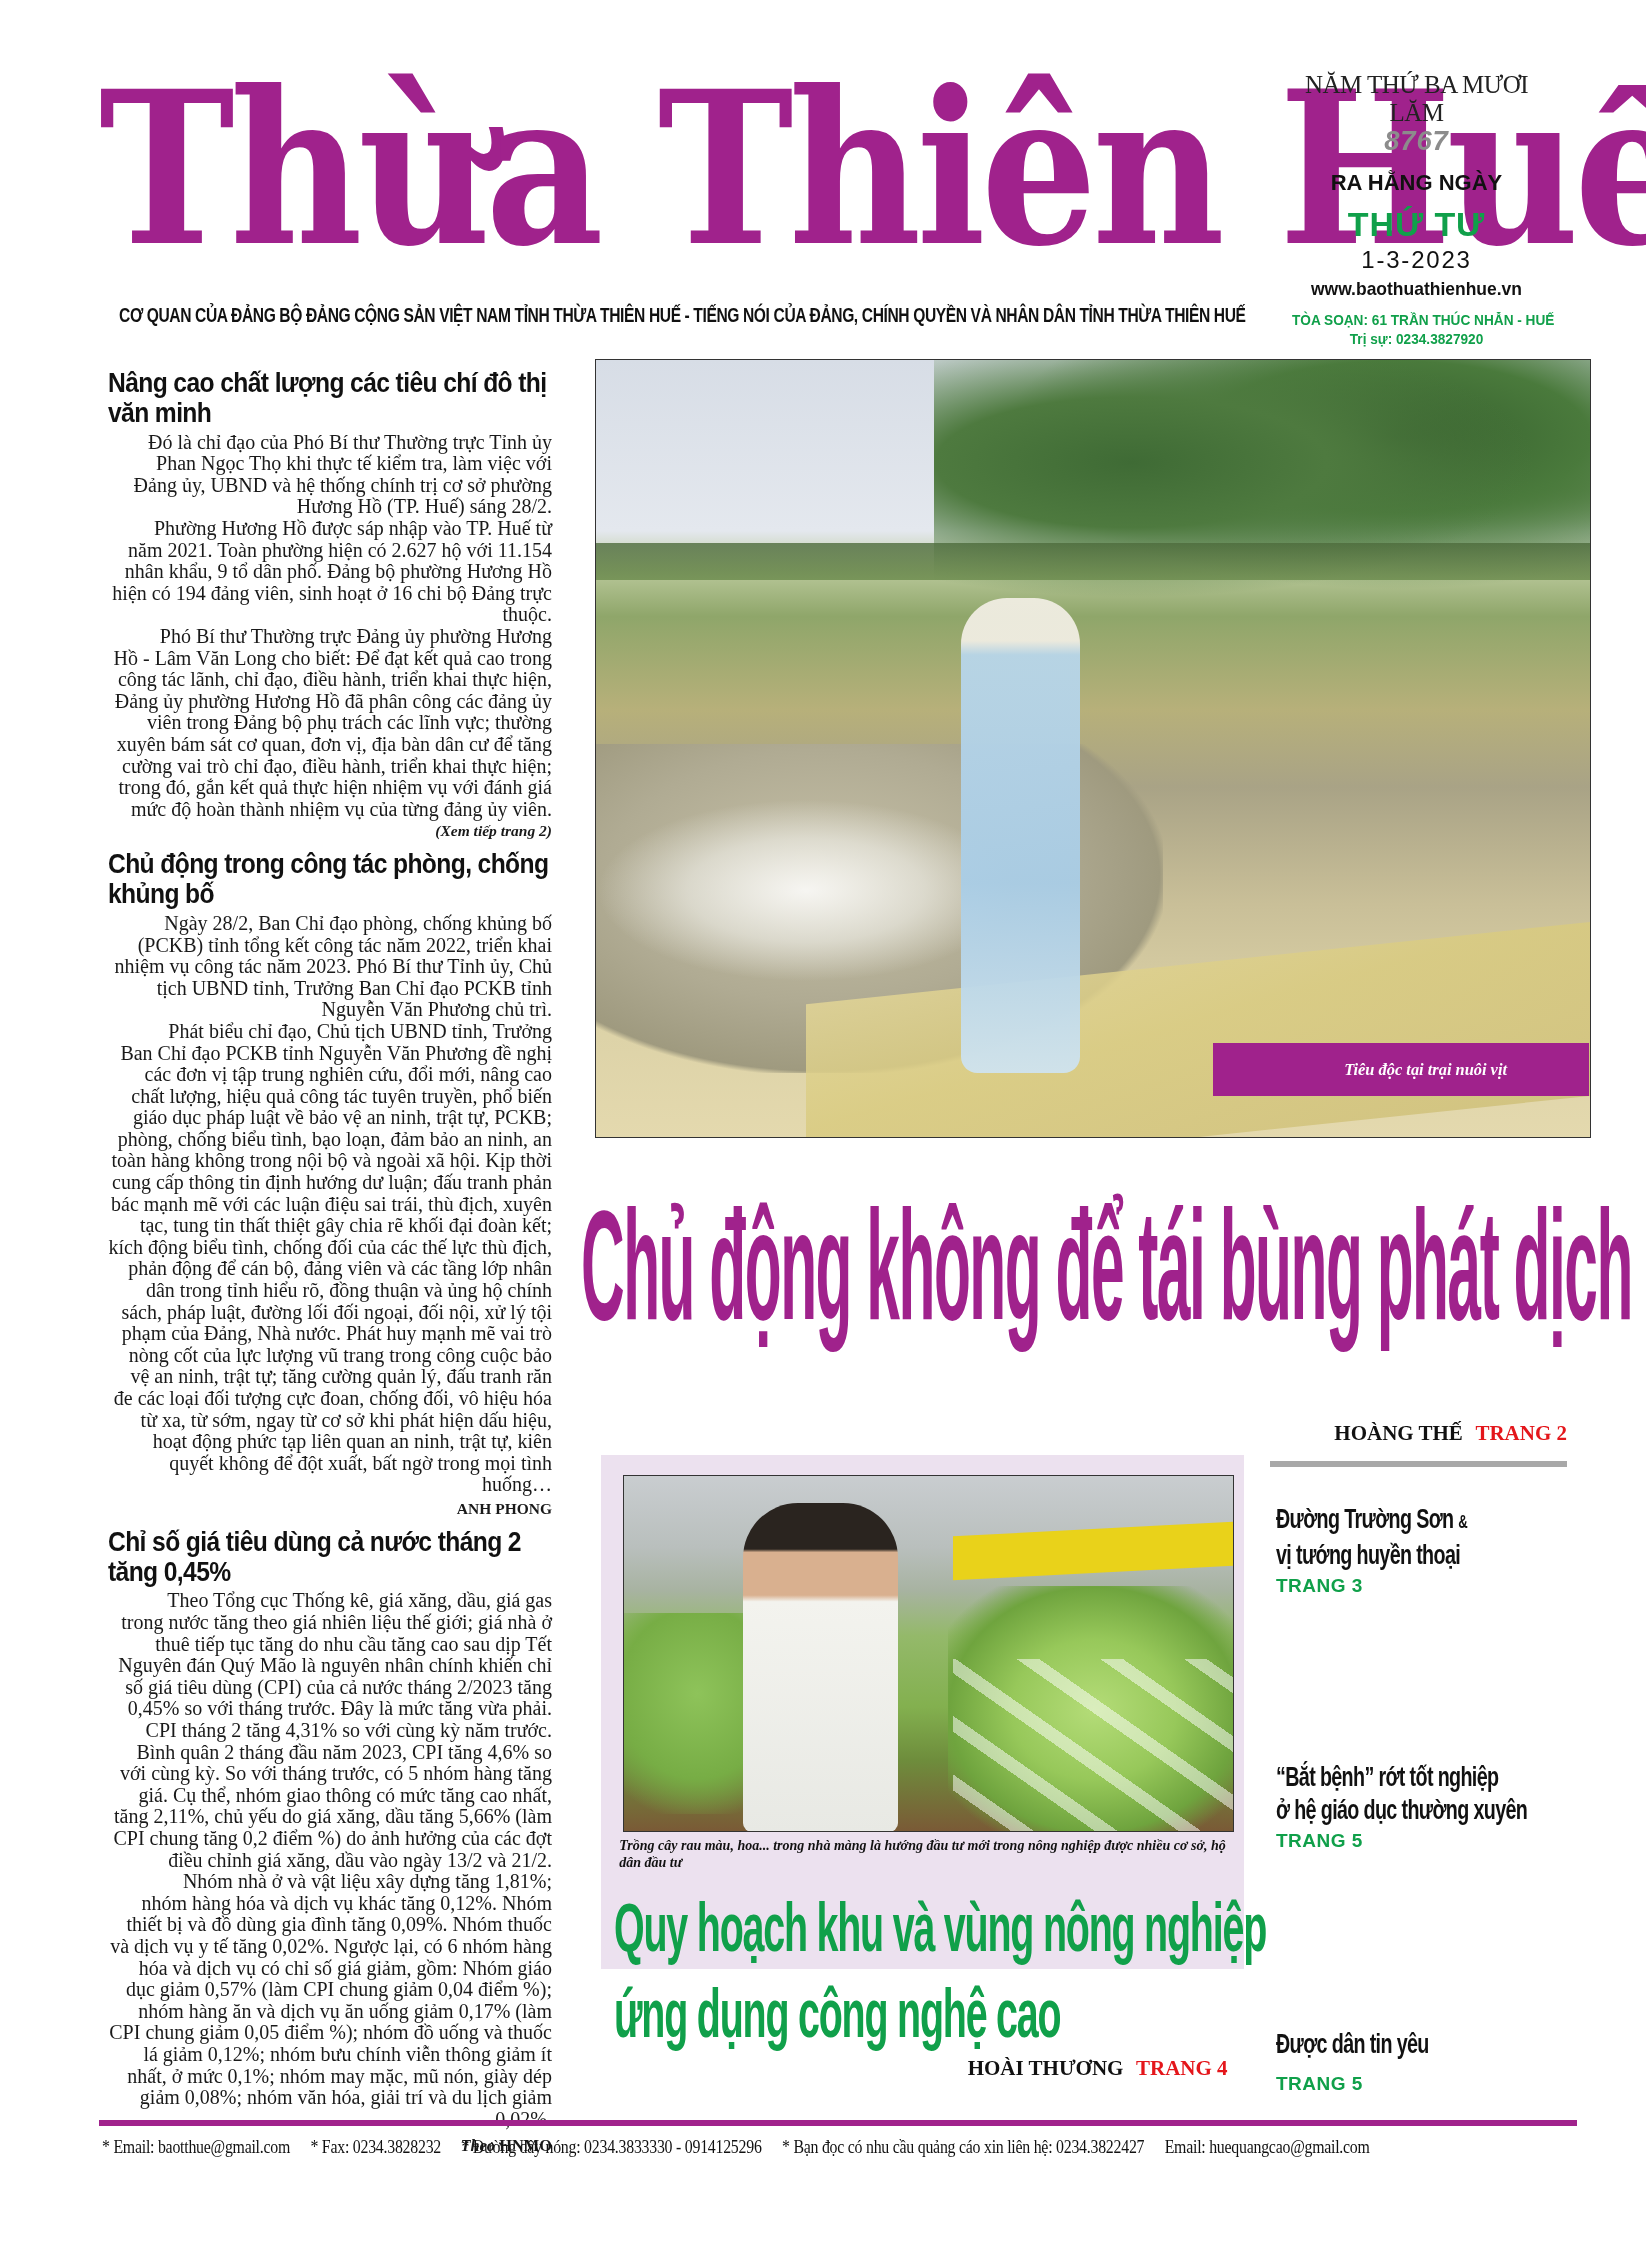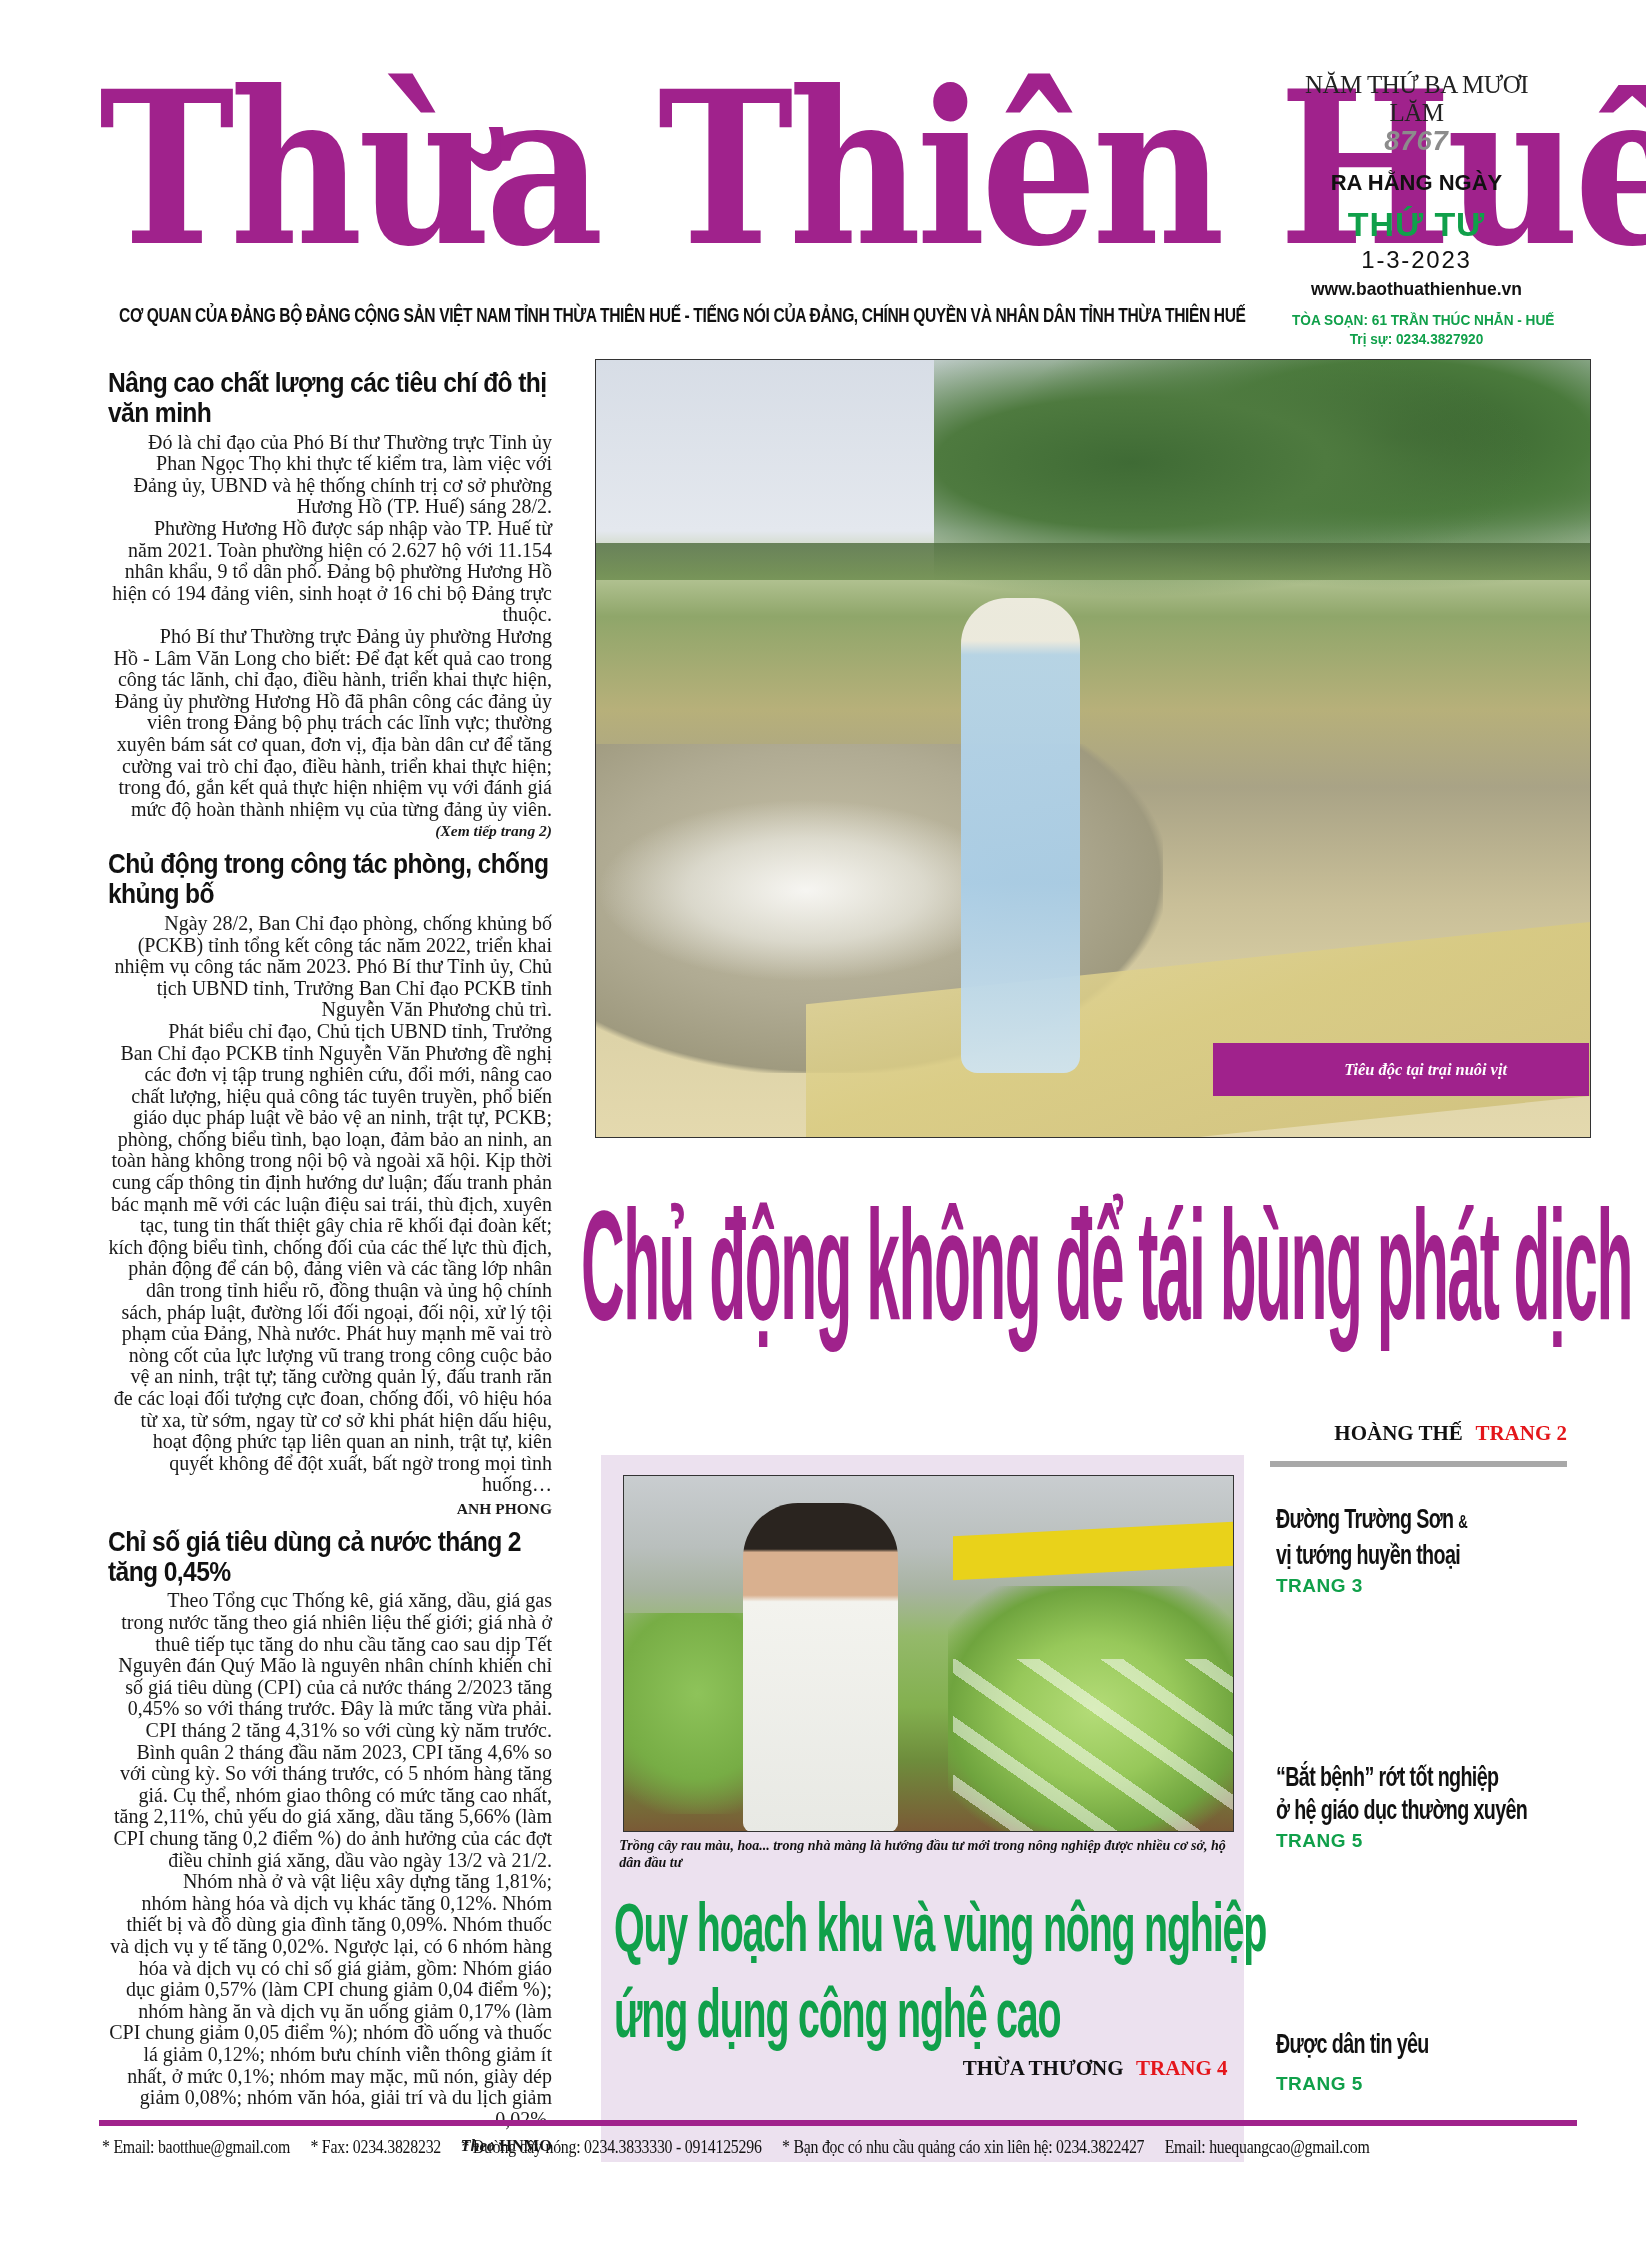--- a/index.html
+++ b/index.html
@@ -81,21 +81,21 @@
     transform: scaleX(0.56) scaleY(1.45); transform-origin: left center;
   }
   .main-byline {
     position: absolute; left: 1261px; top: 1421px; width: 306px; text-align: right;
     font-family: "Liberation Serif", serif; font-weight: bold; font-size: 21px; color: #111; white-space: nowrap;
   }
   .main-byline .page-ref { color: #e4161b; margin-left: 7.3px; }
   .gray-rule { position: absolute; left: 1270px; top: 1461px; width: 297px; height: 5.5px; background: #a8a8a8; }
 
   
-  .feature-box { position: absolute; left: 601px; top: 1455px; width: 643px; height: 707px; background: #ece1ef; }
+  .feature-box { position: absolute; left: 601px; top: 1455px; width: 643px; height: 514px; background: #ece1ef; }
   .feature-photo {
     position: absolute; left: 22px; top: 20px; width: 609px; height: 355px; border: 0.9px solid #333; overflow: hidden;
     background: linear-gradient(180deg, #c9cdd0 0%, #b9bfbd 20%, #a8b3a2 32%, #94b96a 45%, #83b04f 65%, #6e8d3c 80%, #7a5a36 100%);
   }
   .feature-photo .greens-left { position: absolute; left: 0; top: 137px; width: 183px; height: 201px;
     background: radial-gradient(ellipse at 40% 40%, #8ec35a 0%, #77ad45 50%, transparent 75%); }
   .feature-photo .greens-right { position: absolute; left: 324px; top: 110px; width: 292px; height: 247px;
     background: radial-gradient(ellipse at 50% 50%, #b4dc78 0%, #97c85a 40%, #6fa43e 70%, transparent 85%); }
   .feature-photo .pipes { position: absolute; left: 329px; top: 183px; width: 283px; height: 174px;
     background: repeating-linear-gradient(35deg, transparent 0 35px, rgba(255,255,255,0.85) 35px 48px); opacity: 0.6; }
@@ -217,21 +217,21 @@
     <div class="pipes"></div>
     <div class="yellow-band"></div>
     <div class="man"></div>
   </figure>
   <div class="feature-caption">Trồng cây rau màu, hoa... trong nhà màng là hướng đầu tư mới trong nông nghiệp được nhiều cơ sở, hộ dân đầu tư</div>
   <h2 class="feature-headline" style="margin:0;">
     <div>Quy hoạch khu và vùng nông nghiệp</div>
     <div>ứng dụng công nghệ cao</div>
   </h2>
   <div class="feature-byline">
-    <span>THỪA THƯƠNG</span>
+    <span>HOÀI THƯƠNG</span>
     <span class="page-ref">TRANG 4</span>
   </div>
 </section>
 
 <div class="teaser" style="top:1502px;">
   <div class="teaser-title">
     <div><span>Đường Trường Sơn</span> <span class="amp">&amp;</span></div>
     <div>vị tướng huyền thoại</div>
   </div>
   <div class="teaser-page">TRANG 3</div>

